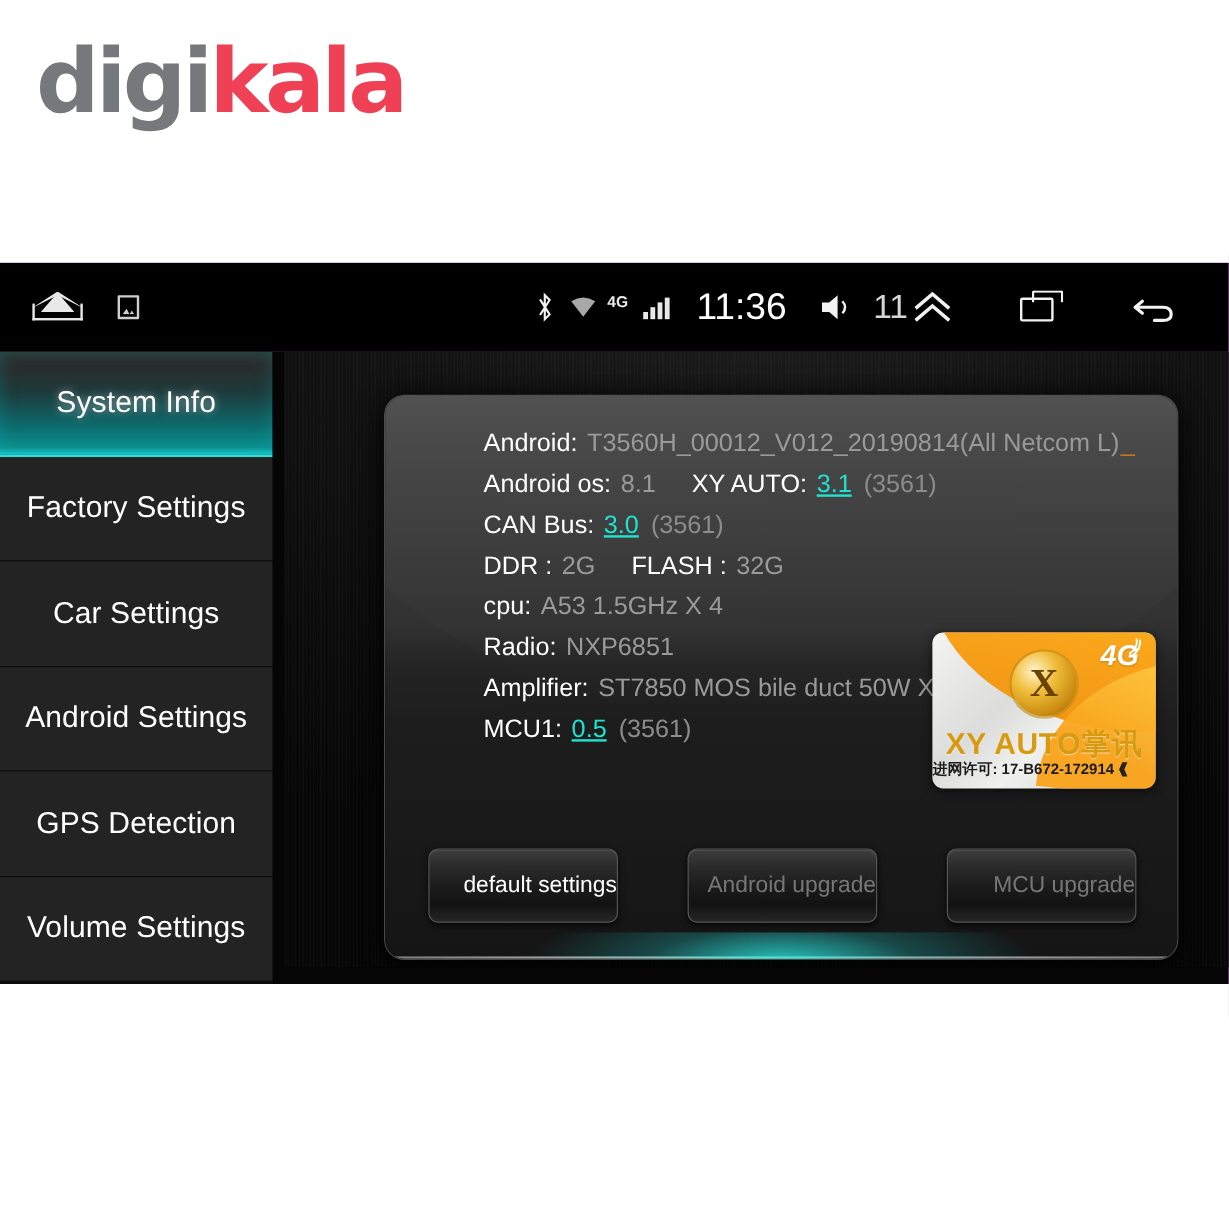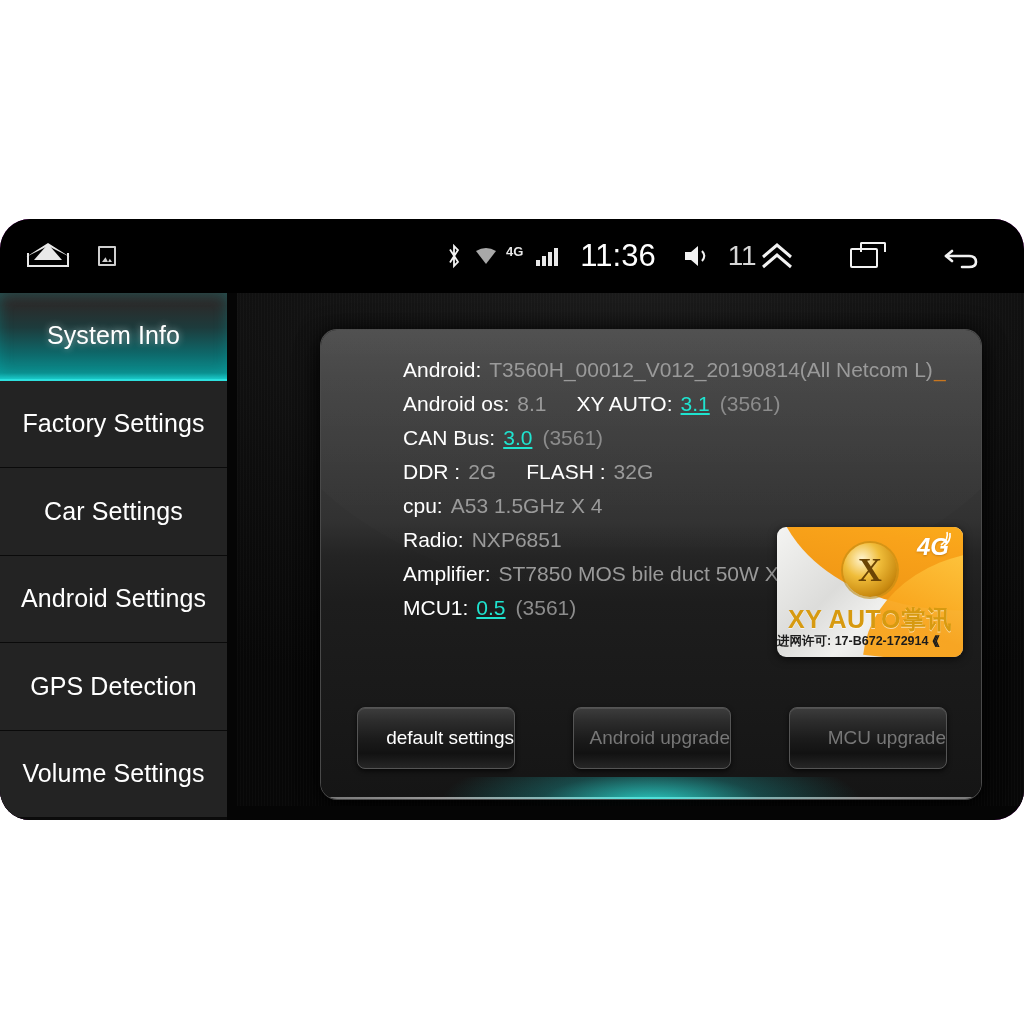--- a/index.html
+++ b/index.html
@@ -34,21 +34,20 @@
 
   
   .device {
     position: absolute;
     left: 0;
     top: 219px;
     width: 1024px;
     height: 601px;
     background: #a21caf;
     overflow: hidden;
-    border-radius: 30px;
   }
 
   
   .statusbar {
     position: absolute;
     left: 0; top: 0;
     width: 1024px;
     height: 74px;
     background: #000;
     display: flex;
@@ -490,20 +489,22 @@
     cursor: pointer;
   }
   .btn.disabled {
     color: #777777;
   }
 </style>
 </head>
 <body>
 
 <div class="watermark">
+  <span class="wm-gray">digi</span>
+    <span class="wm-red">kala</span>
 </div>
 
 <div class="device">
 
   <div class="statusbar">
     <div class="sb-left">
       <div class="icon-home">
         <div class="home-roof"></div>
       </div>
       <div class="icon-screenshot"></div>

